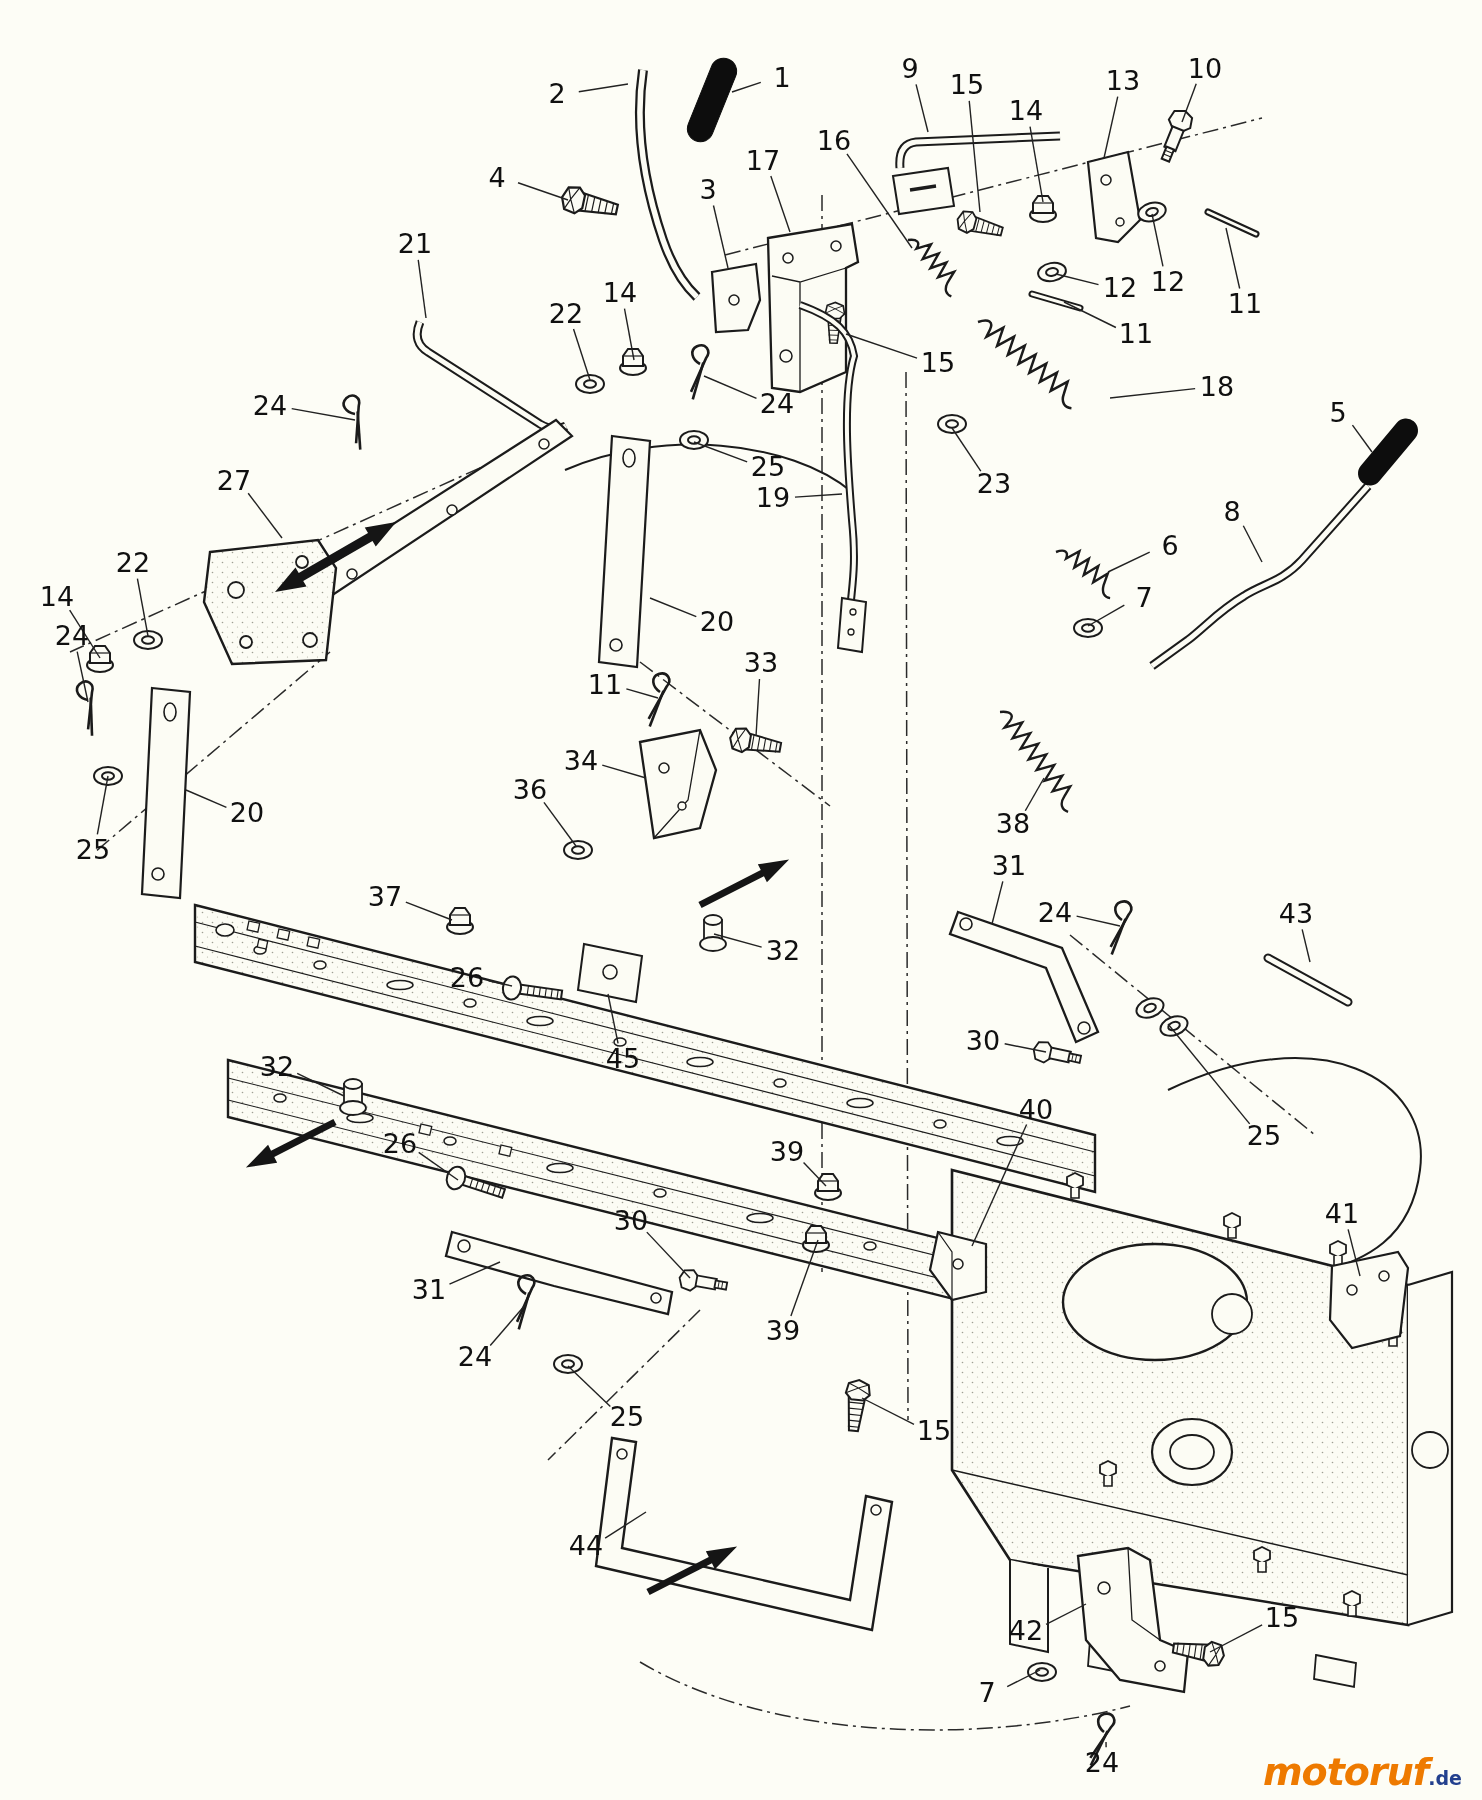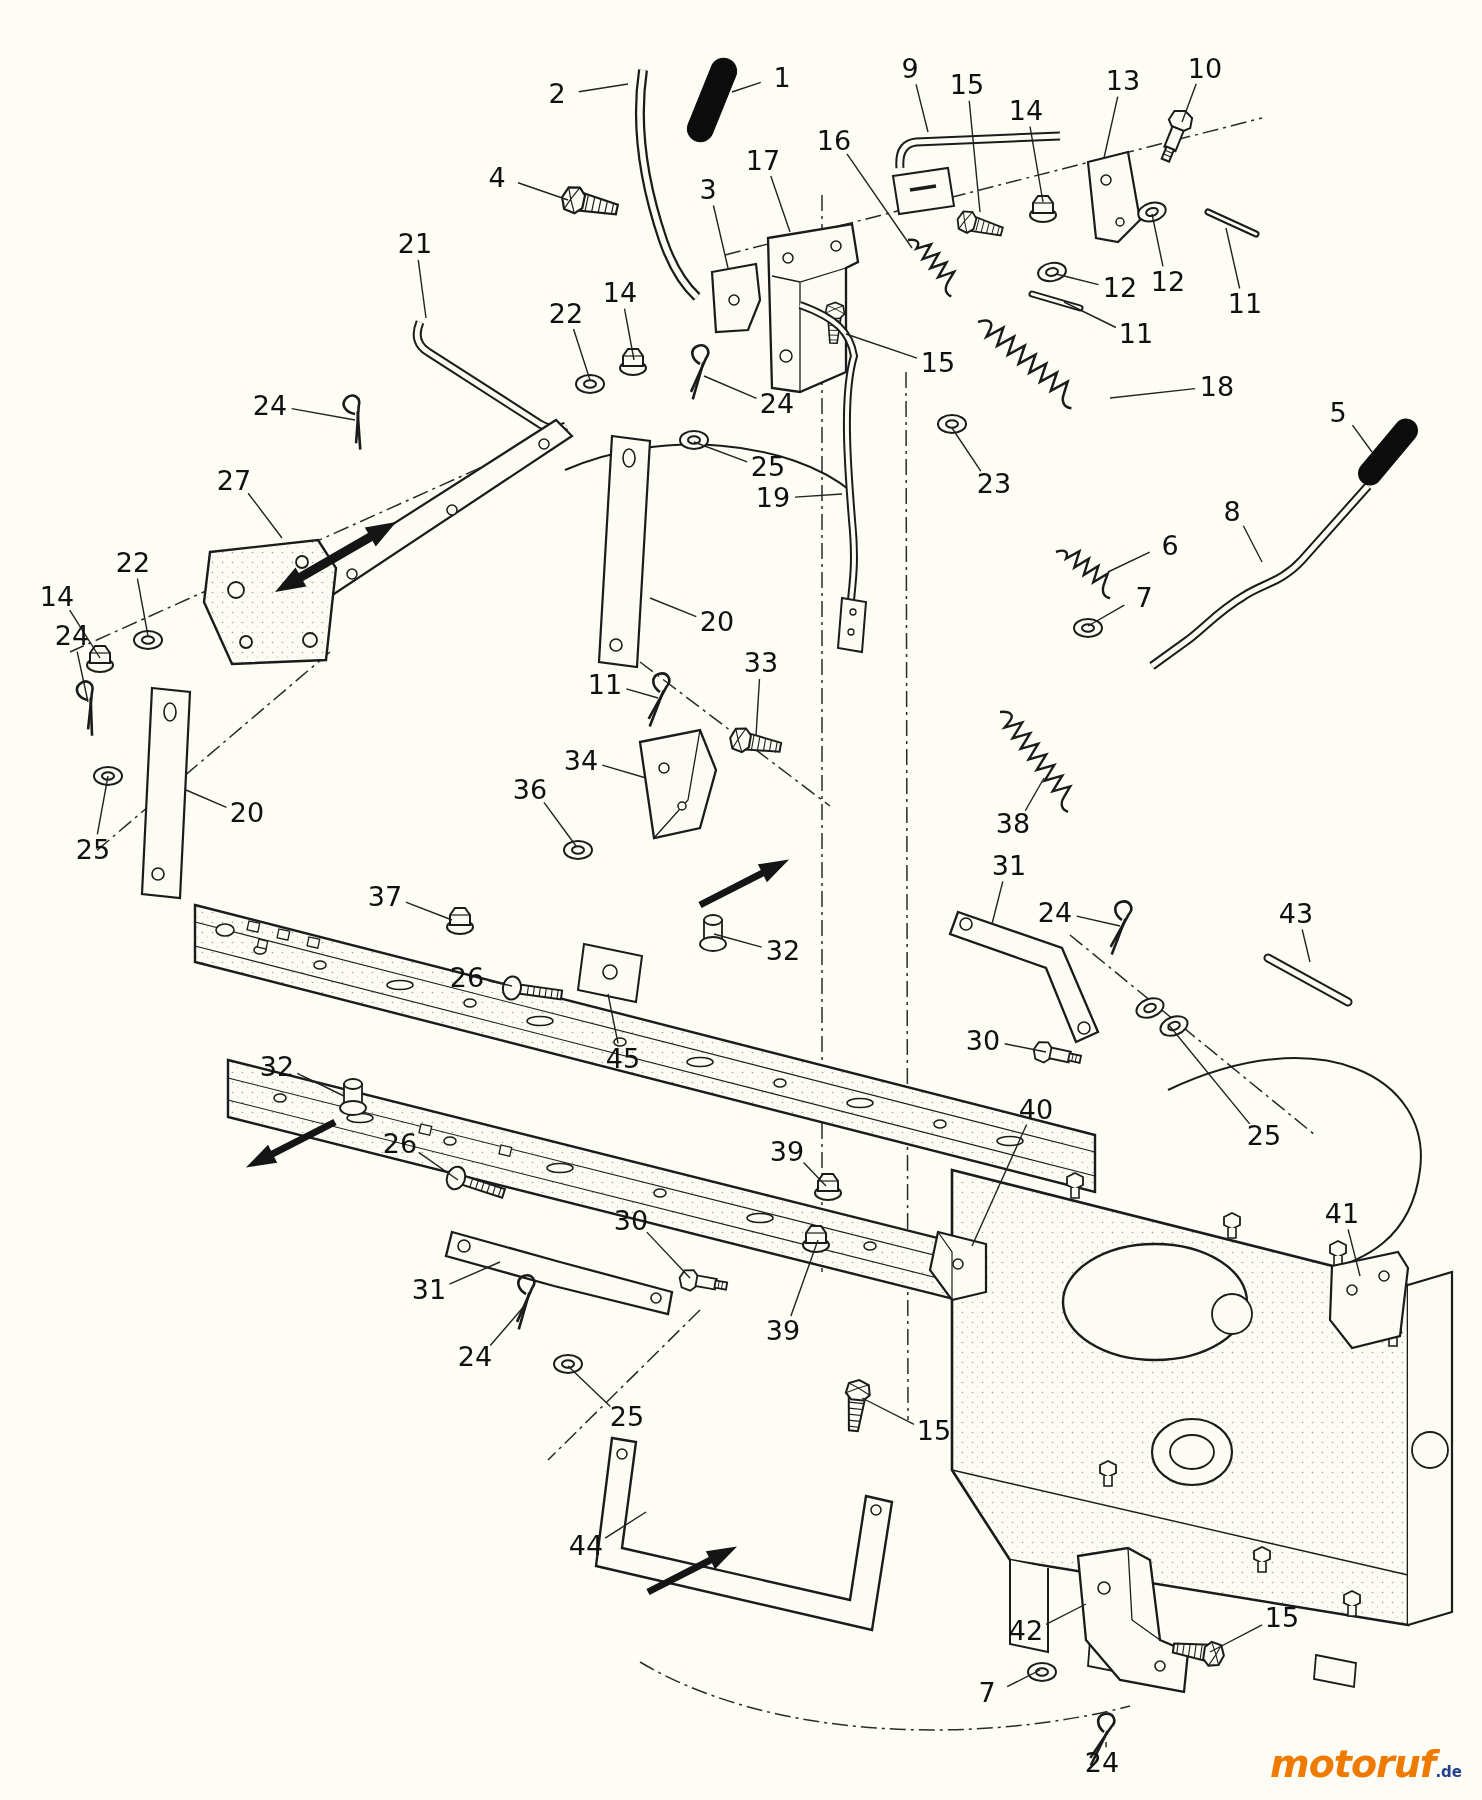--- a/index.html
+++ b/index.html
@@ -1,23 +1,23 @@
 <!DOCTYPE html>
 <html><head>
 <meta charset="utf-8">
 <style>
   html,body{margin:0;padding:0;}
   body{background:#ffffff;font-family:"DejaVu Sans",sans-serif;}
   .page{position:relative;width:1482px;height:1800px;background:#fdfdf6;overflow:hidden;}
   svg{display:block;}
   #callouts text{font-family:"DejaVu Sans",sans-serif;font-size:27px;fill:#101010;}
   #callouts line{stroke:#222;stroke-width:1.4;}
-  .watermark{position:absolute;right:20px;bottom:14px;display:flex;align-items:baseline;font-weight:bold;}
+  .watermark{position:absolute;right:20px;bottom:6px;display:flex;align-items:baseline;font-weight:bold;}
   .watermark .brand{font-size:38px;letter-spacing:-1px;font-style:italic;}
-  .watermark .suffix{font-size:15px;}
+  .watermark .suffix{font-size:19px;}
 </style>
 </head>
 <body>
 
 <div class="page">
 <svg viewBox="0 0 1482 1800" width="1482" height="1800" xmlns="http://www.w3.org/2000/svg">
   <defs>
     <pattern id="stip" width="10" height="10" patternUnits="userSpaceOnUse">
       <rect width="10" height="10" fill="#fcfcf4"></rect>
       <circle cx="2.5" cy="2.5" r="0.8" fill="#a0a094"></circle>

